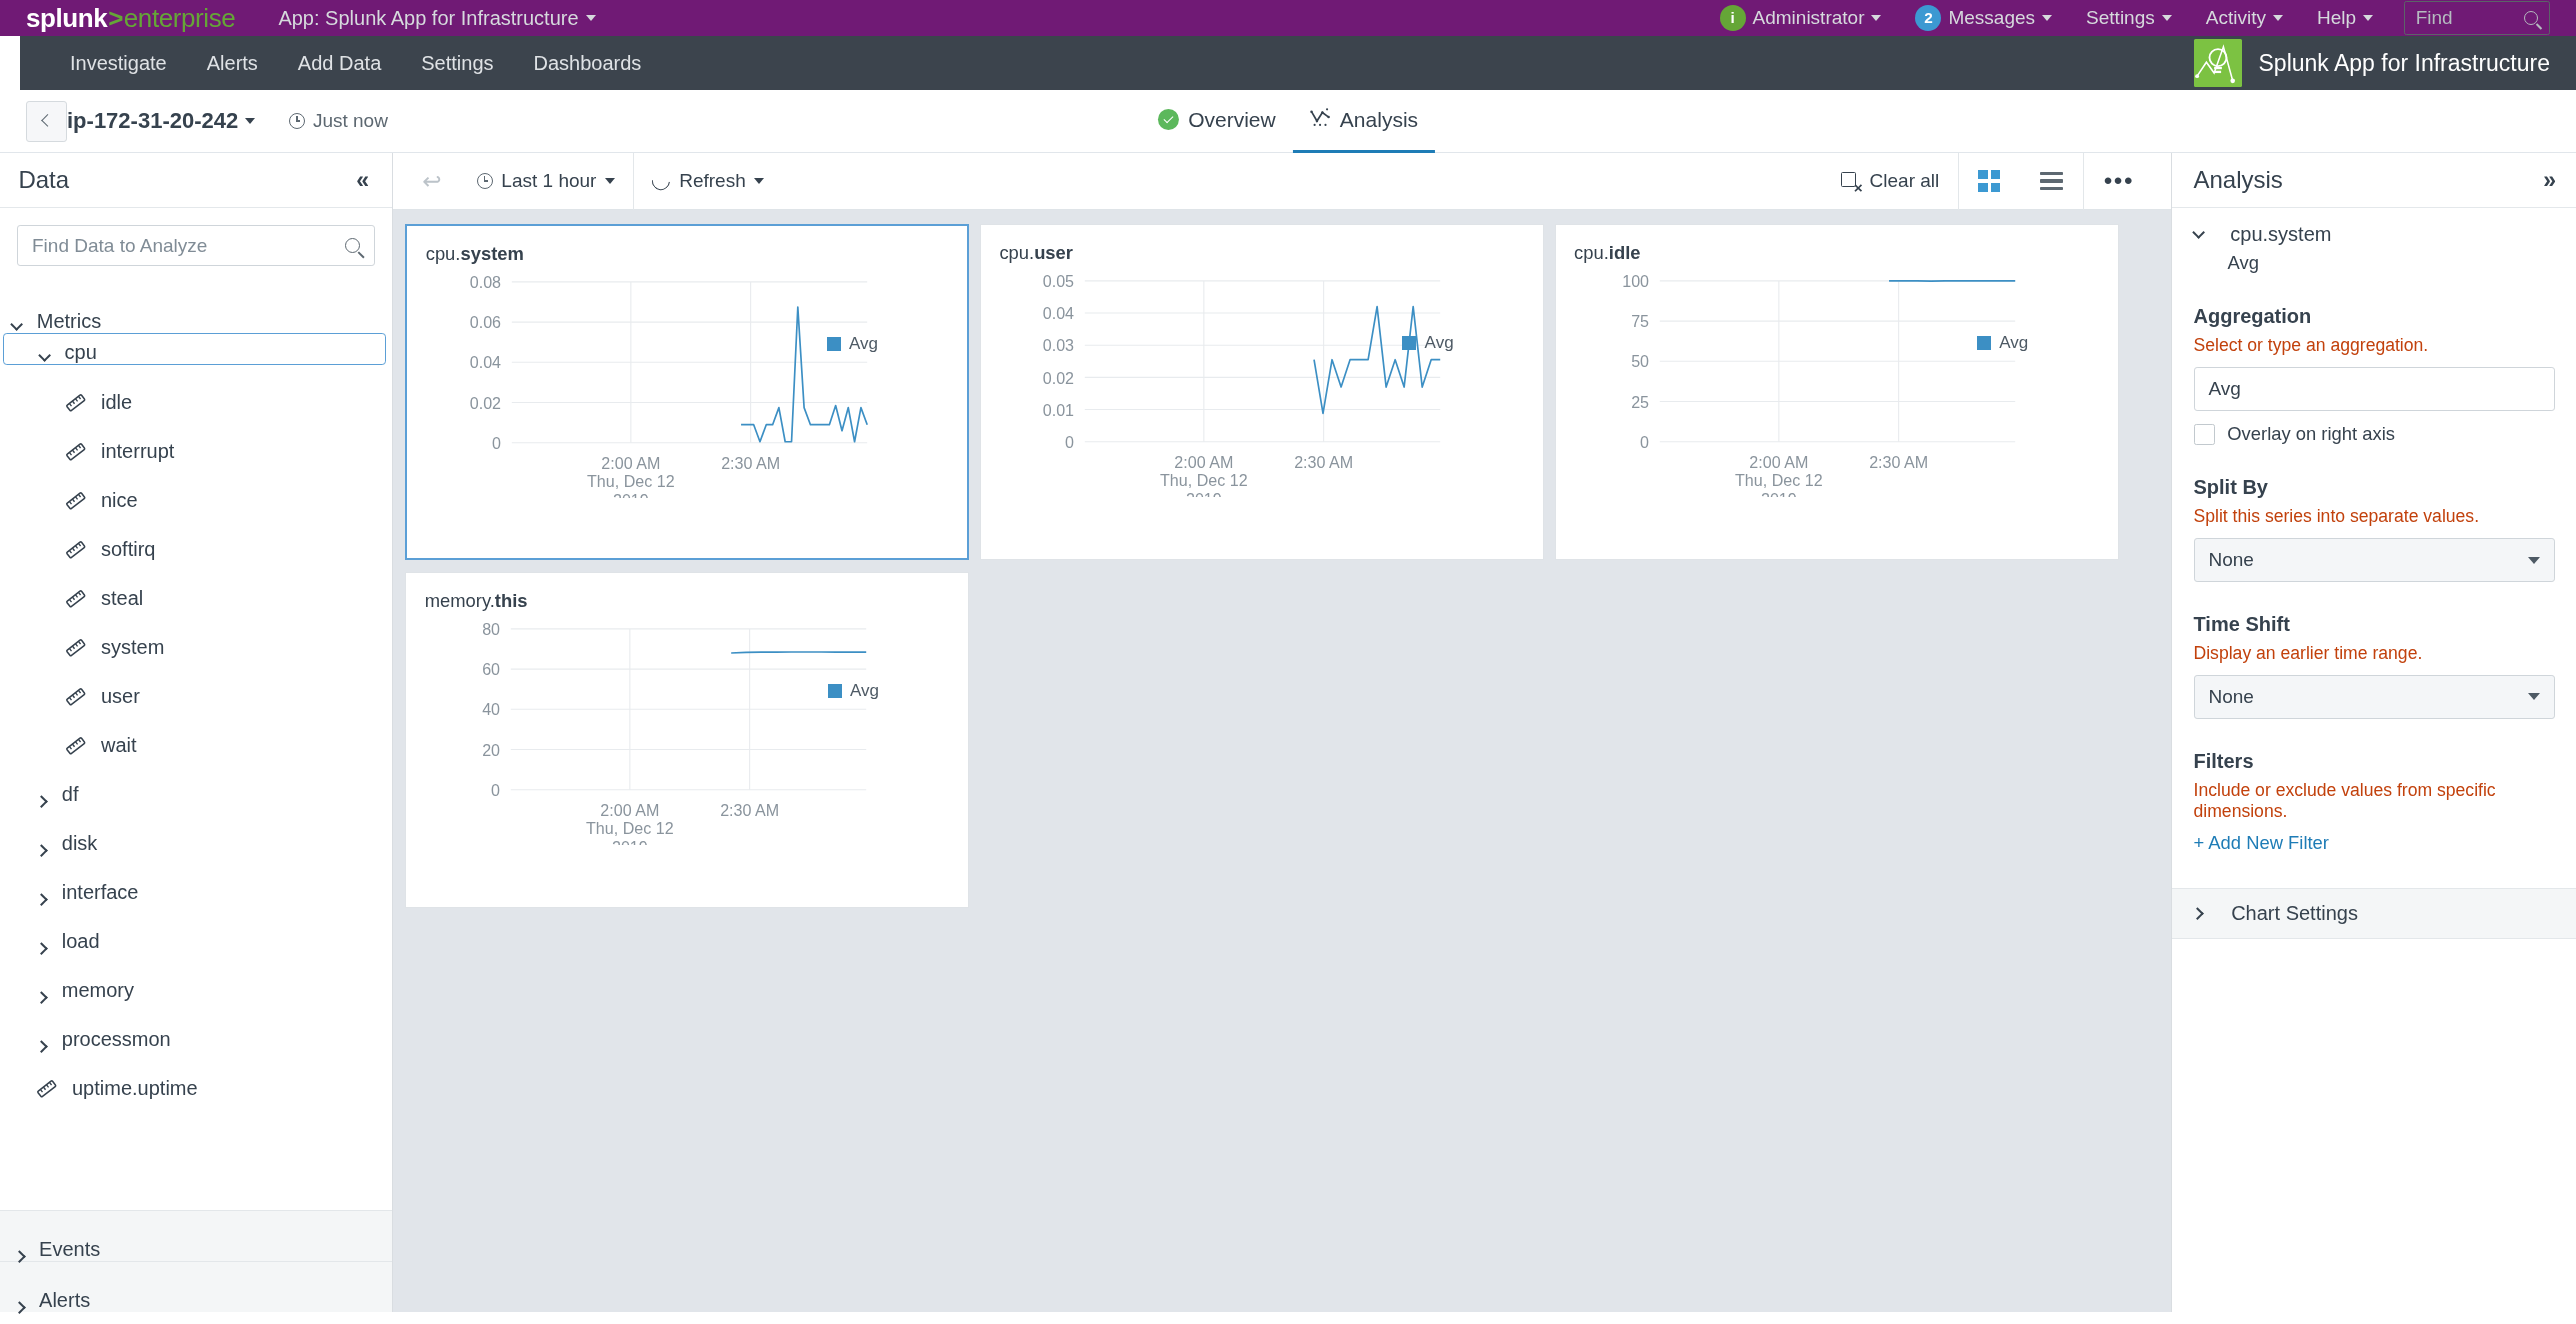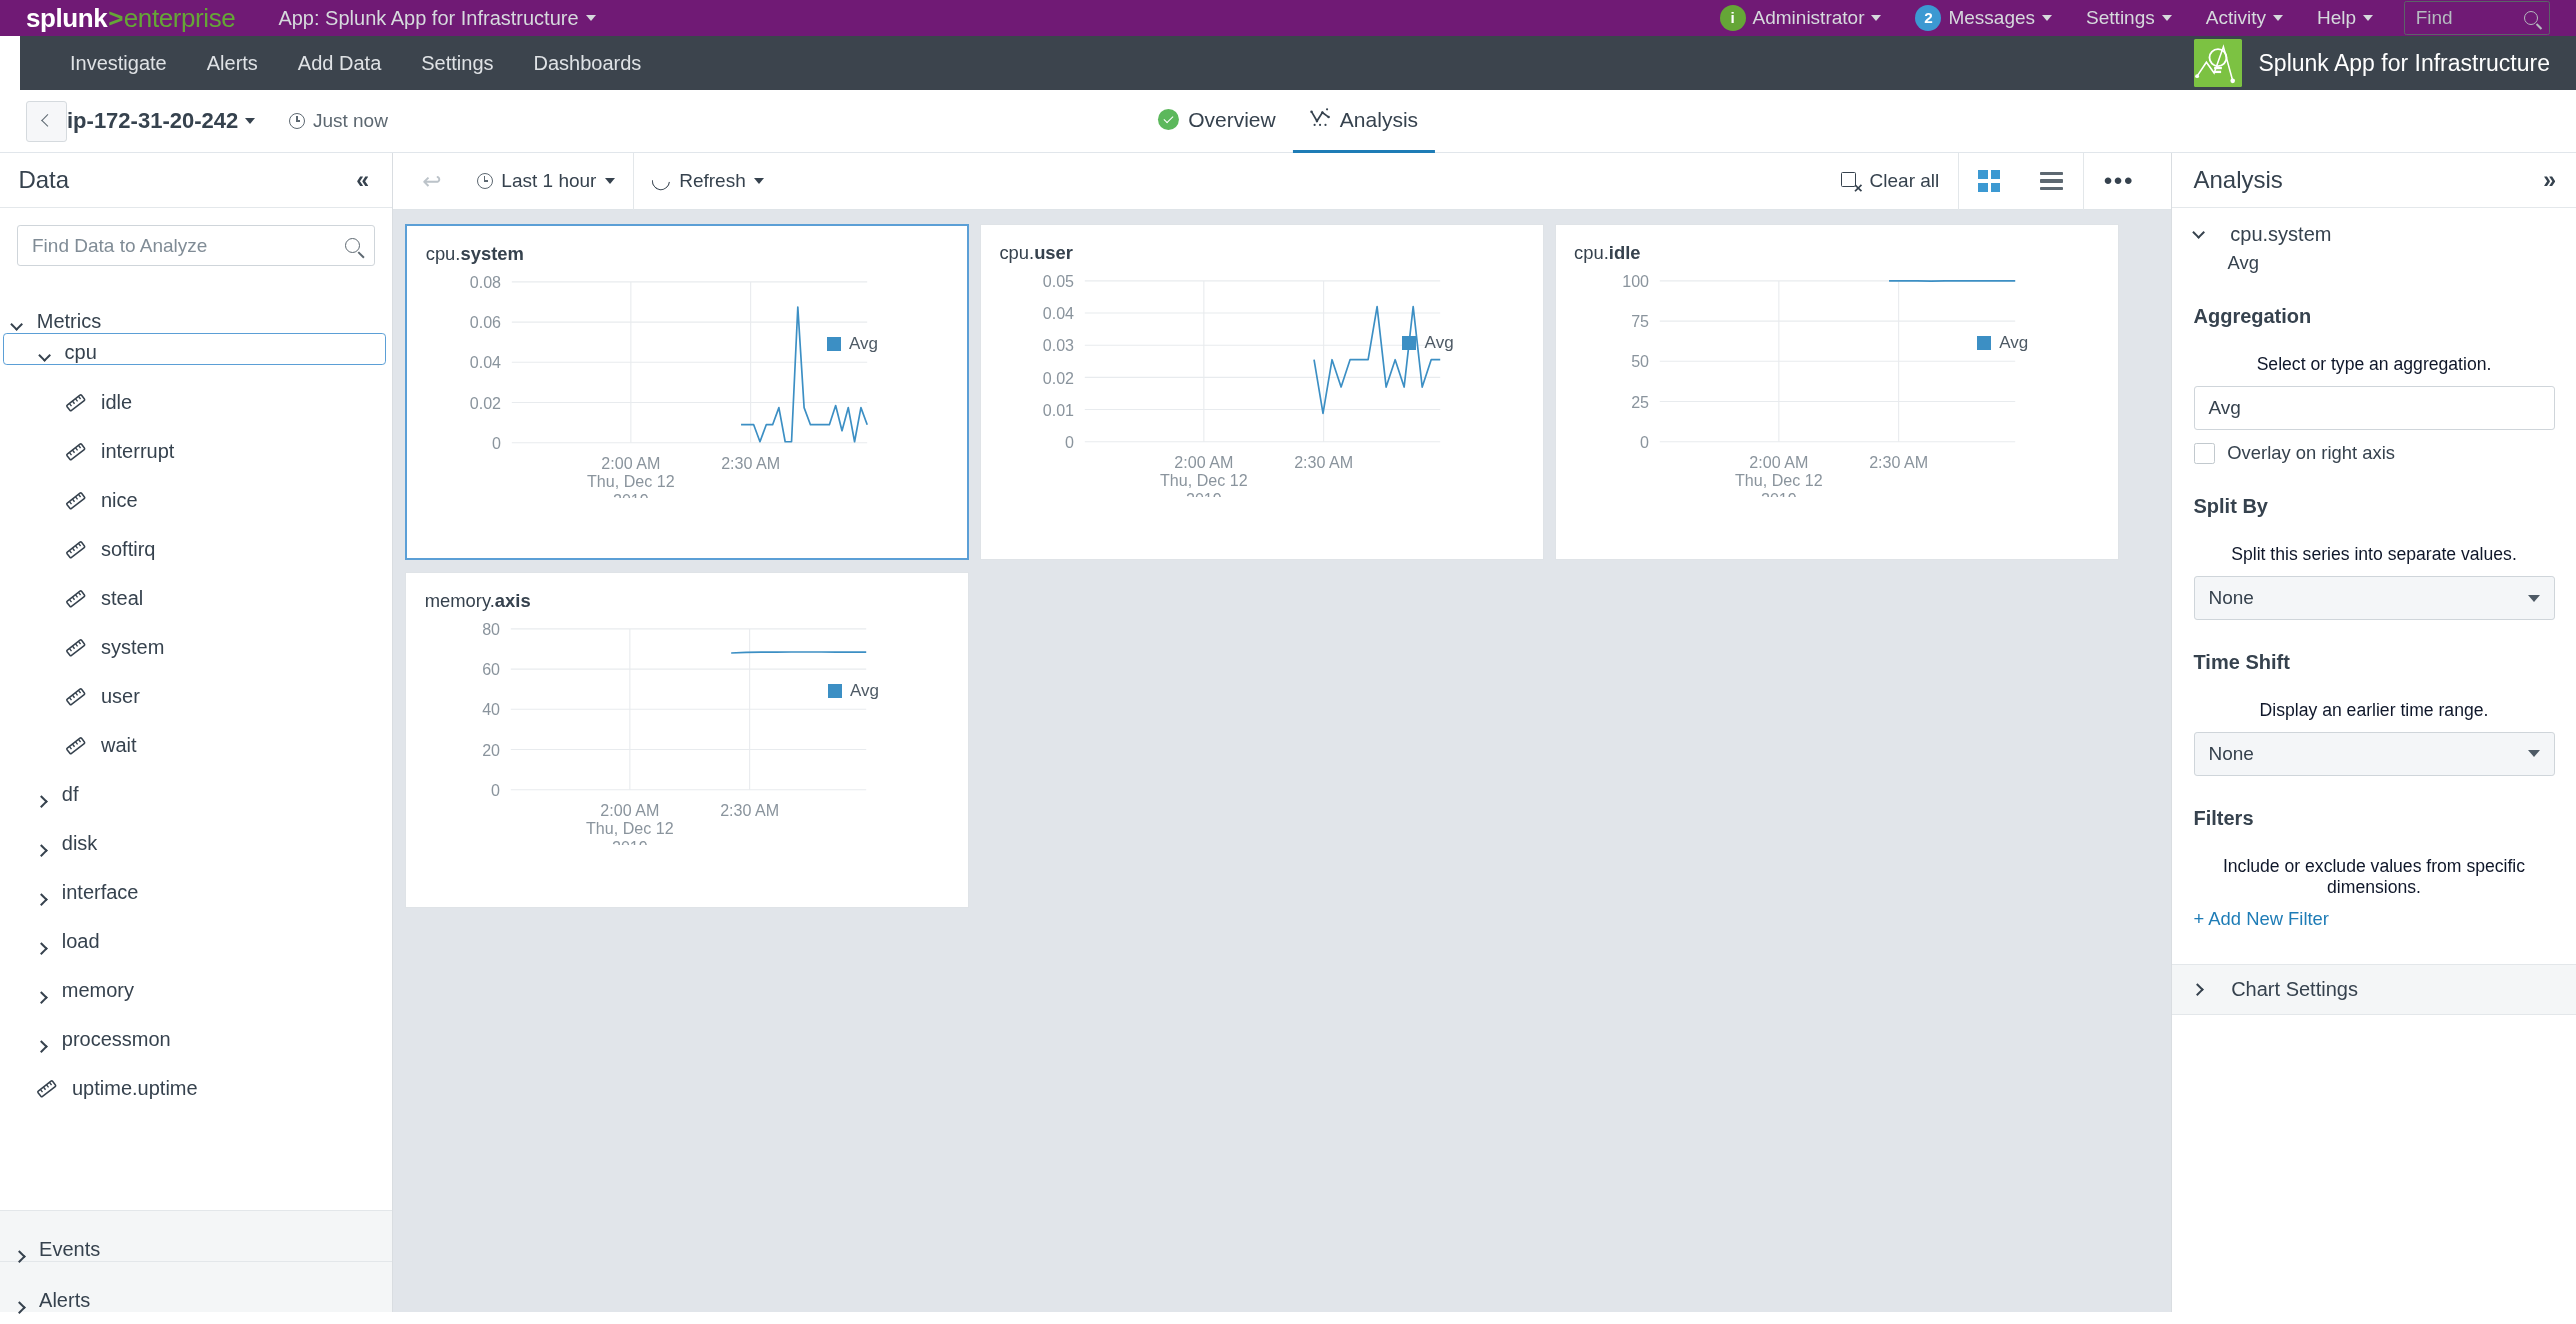--- a/index.html
+++ b/index.html
@@ -255,21 +255,21 @@
   .rp-title { font-size: 24px; color: #36424e; }
   .rp-body { padding: 15.3px 21.5px 0 21.5px; flex: 1; }
   .rp-series {
     display: flex; align-items: center; gap: 12.3px; font-size: 20px; color: #36424e;
     cursor: pointer;
   }
   .rp-series-sub { font-size: 18.4px; color: #36424e; margin: 6.1px 0 0 34px; }
   .rp-section-title {
     font-size: 20px; font-weight: bold; color: #36424e; margin-top: 31px;
   }
-  .rp-desc { font-size: 17.6px; color: #0f172a; margin-top: 26px; text-align: center; }
+  .rp-desc { font-size: 17.6px; color: #c2410c; margin-top: 7px; }
   .rp-input {
     margin-top: 10.7px; height: 44px; border: 0.8px solid #cfd5da; border-radius: 3.1px;
     background: #fff; display: flex; align-items: center; padding: 0 14px;
     font-size: 19px; color: #36424e; cursor: text;
   }
   .rp-select {
     margin-top: 10.7px; height: 44px; border: 0.8px solid #cfd5da; border-radius: 3.1px;
     background: #f4f6f8; display: flex; align-items: center;
     justify-content: space-between; padding: 0 14px; font-size: 19px;
     color: #36424e; cursor: pointer;
@@ -686,21 +686,21 @@
               <text x="267.44" y="310" text-anchor="middle" font-family="Liberation Sans, sans-serif" font-size="21" fill="#8a949d">2019</text>
               <polyline points="411.3,18.1 429.6,18.1 447.9,18.1 466.2,18.2 484.5,18.1 502.8,18.1 521.1,18.1 539.4,18.1 557.7,18.1 576.0,18.1" fill="none" stroke="#3c8fc4" stroke-width="2.2" stroke-linejoin="round"></polyline>
             </svg>
             <div class="legend">
               <i></i>
               <span>Avg</span>
             </div>
           </div>
         </div>
         <div class="card">
-          <div class="card-title"><span class="pre">memory.</span><b>axis</b></div>
+          <div class="card-title"><span class="pre">memory.</span><b>this</b></div>
           <div class="chart-holder">
             <svg width="527" height="230" viewBox="0 0 688 300">
               <line x1="112" y1="18" x2="576" y2="18" stroke="#e8ebee" stroke-width="1.4"></line>
               <text x="98" y="26" text-anchor="end" font-family="Liberation Sans, sans-serif" font-size="21" fill="#8a949d">80</text>
               <line x1="112" y1="70.5" x2="576" y2="70.5" stroke="#e8ebee" stroke-width="1.4"></line>
               <text x="98" y="78.5" text-anchor="end" font-family="Liberation Sans, sans-serif" font-size="21" fill="#8a949d">60</text>
               <line x1="112" y1="123" x2="576" y2="123" stroke="#e8ebee" stroke-width="1.4"></line>
               <text x="98" y="131" text-anchor="end" font-family="Liberation Sans, sans-serif" font-size="21" fill="#8a949d">40</text>
               <line x1="112" y1="175.5" x2="576" y2="175.5" stroke="#e8ebee" stroke-width="1.4"></line>
               <text x="98" y="183.5" text-anchor="end" font-family="Liberation Sans, sans-serif" font-size="21" fill="#8a949d">20</text>

